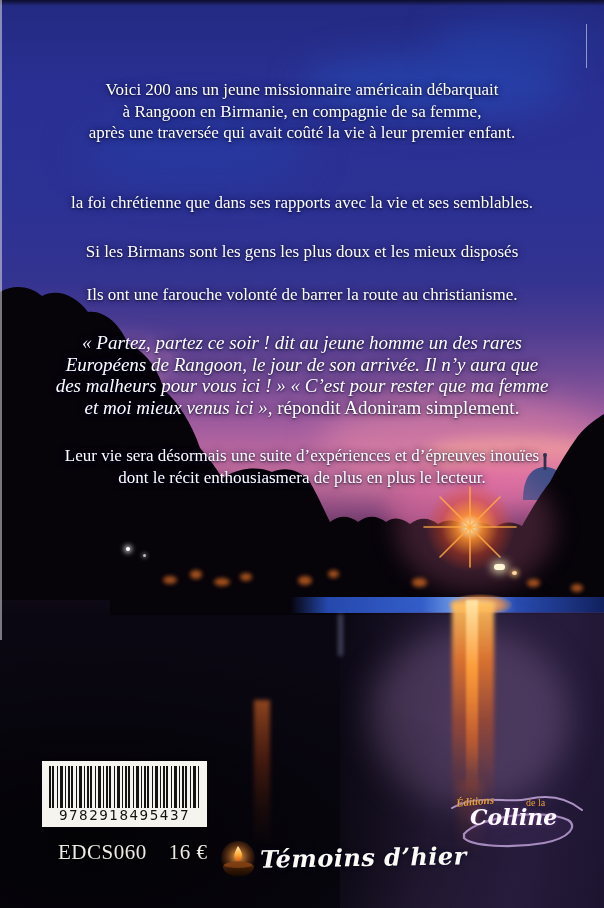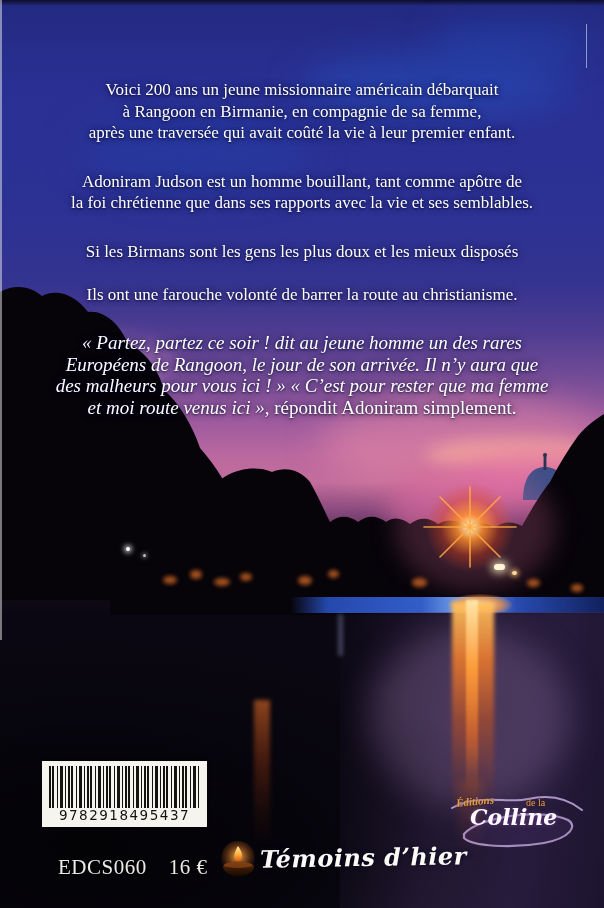--- a/index.html
+++ b/index.html
@@ -73,21 +73,21 @@
   .barcode{left:42px;top:761px;width:165px;height:66px;background:#f5f4ef;
     box-shadow:0 0 2px rgba(0,0,0,.6);padding:0;}
   .bars{position:absolute;left:7px;top:5px;width:151px;height:42px;
     background:repeating-linear-gradient(90deg,
       #15130f 0 2px,#f5f4ef 2px 3px,#15130f 3px 5px,#f5f4ef 5px 8px,
       #15130f 8px 9px,#f5f4ef 9px 11px,#15130f 11px 14px,#f5f4ef 14px 16px,
       #15130f 16px 17px,#f5f4ef 17px 19px);}
   .isbn{position:absolute;left:0;top:46px;width:100%;text-align:center;
     font-family:"DejaVu Sans",sans-serif;font-size:13.5px;letter-spacing:1.5px;color:#14120e;}
   .codeline{left:58px;top:840px;color:#eceae4;font-size:21px;letter-spacing:.5px;
-    text-shadow:0 1px 2px rgba(0,0,0,.8);margin-top:15px;}
+    text-shadow:0 1px 2px rgba(0,0,0,.8);}
   .codeline .price{margin-left:22px;}
   .candle{left:218px;top:840px;width:42px;height:44px;}
   .temoins{left:260px;top:843px;color:#fbfaf5;font-family:"DejaVu Serif",serif;
     font-style:italic;font-weight:bold;font-size:24px;letter-spacing:.5px;
     text-shadow:0 0 5px rgba(0,0,30,.7);transform:rotate(-1deg);}
   .colline{left:450px;top:788px;width:136px;height:78px;}
   .colline .ed{position:absolute;left:6px;top:7px;font-size:11px;font-style:italic;font-weight:bold;
     color:#e6a23a;transform:rotate(-5deg);text-shadow:0 0 2px rgba(60,20,60,.8);}
   .colline .dela{position:absolute;left:76px;top:9px;font-size:10px;color:#e6a23a;
     text-shadow:0 0 2px rgba(60,20,60,.8);}
@@ -170,33 +170,37 @@
   <div class="abs edge-left"></div>
   <div class="abs edge-scratch"></div>
 
   <div class="abs blurb">
     <p>
       <span>Voici 200 ans un jeune missionnaire américain débarquait</span><br>
       <span>à Rangoon en Birmanie, en compagnie de sa femme,</span><br>
       <span>après une traversée qui avait coûté la vie à leur premier enfant.</span>
     </p>
     <p>
-      <span>Adoniram Judson est un homme bouillant, tant comme apôtre de</span><br>
+      <br>
       <span>la foi chrétienne que dans ses rapports avec la vie et ses semblables.</span>
     </p>
     <p>
       <span>Si les Birmans sont les gens les plus doux et les mieux disposés</span><br>
       <br>
       <span>Ils ont une farouche volonté de barrer la route au christianisme.</span>
     </p>
     <p class="q">
       <span>« Partez, partez ce soir ! dit au jeune homme un des rares</span><br>
       <span>Européens de Rangoon, le jour de son arrivée. Il n’y aura que</span><br>
       <span>des malheurs pour vous ici ! » « C’est pour rester que ma femme</span><br>
-      <span>et moi route venus ici »,</span><span class="rom"> répondit Adoniram simplement.</span>
+      <span>et moi mieux venus ici »,</span><span class="rom"> répondit Adoniram simplement.</span>
+    </p>
+    <p>
+      <span>Leur vie sera désormais une suite d’expériences et d’épreuves inouïes</span><br>
+      <span>dont le récit enthousiasmera de plus en plus le lecteur.</span>
     </p>
   </div>
 
   <div class="abs barcode">
     <div class="bars"></div>
     <div class="isbn">9782918495437</div>
   </div>
 
   <div class="abs codeline">
     <span>EDCS060</span><span class="price">16 €</span>

